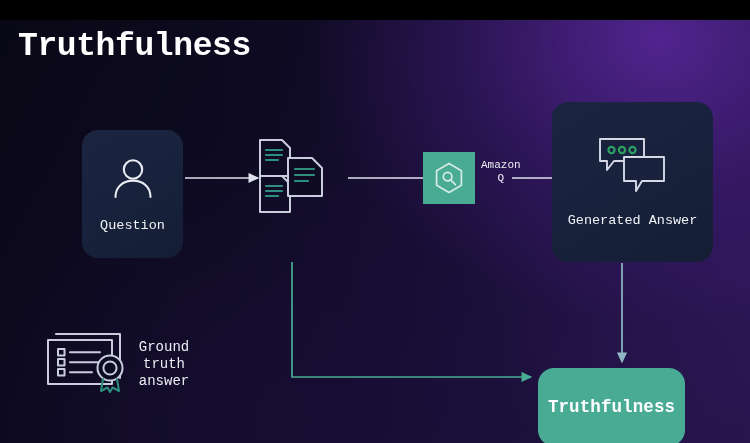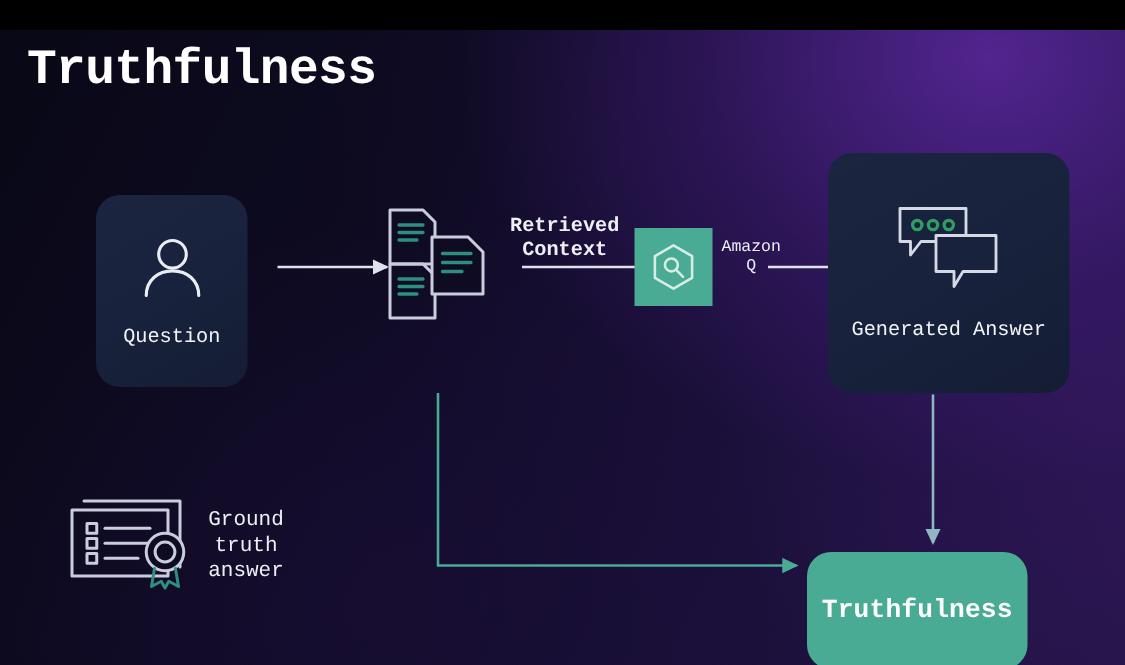--- a/index.html
+++ b/index.html
@@ -48,21 +48,21 @@
   }
   .card-label {
     color: #f2f3f7;
     font-size: 13.5px;
     line-height: 1.18;
     text-align: center;
     white-space: pre-line;
   }
 
   #node-question {
-    left: 64px;
+    left: 82px;
     top: 110px;
     width: 101px;
     height: 128px;
   }
   #node-question .icon-wrap { margin-bottom: 10px; }
   #node-question .card-label { font-size: 13.5px; }
 
   #node-generated {
     left: 552px;
     top: 82px;
@@ -177,22 +177,20 @@
         <path d="M8,4 L30,4 L38,12 L38,40 L8,40 Z"></path>
         <path d="M14,14 L30,14 M14,19 L30,19 M14,24 L26,24" stroke="#2f8f7e" stroke-width="2.2"></path>
 
         <path d="M8,40 L30,40 L38,48 L38,76 L8,76 Z"></path>
         <path d="M14,50 L30,50 M14,55 L30,55 M14,60 L26,60" stroke="#2f8f7e" stroke-width="2.2"></path>
 
         <path d="M36,22 L60,22 L70,32 L70,60 L36,60 Z" fill="#0e0b22"></path>
         <path d="M43,33 L62,33 M43,39 L62,39 M43,45 L56,45" stroke="#2f8f7e" stroke-width="2.2"></path>
       </svg>
     </div>
-    <div class="free-label">Retrieved
-Context</div>
   </div>
 
   <div class="freenode" id="node-amazonq">
     <div class="q-tile">
       <svg width="36" height="36" viewBox="0 0 36 36" fill="none" stroke="#d7ece5" stroke-width="1.7" stroke-linecap="round" stroke-linejoin="round">
         <path d="M18,3.6 L30.4,10.8 L30.4,25.2 L18,32.4 L5.6,25.2 L5.6,10.8 Z"></path>
         <circle cx="16.6" cy="16.6" r="4.3"></circle>
         <path d="M19.6,19.8 L24.4,24.6"></path>
       </svg>
     </div>

